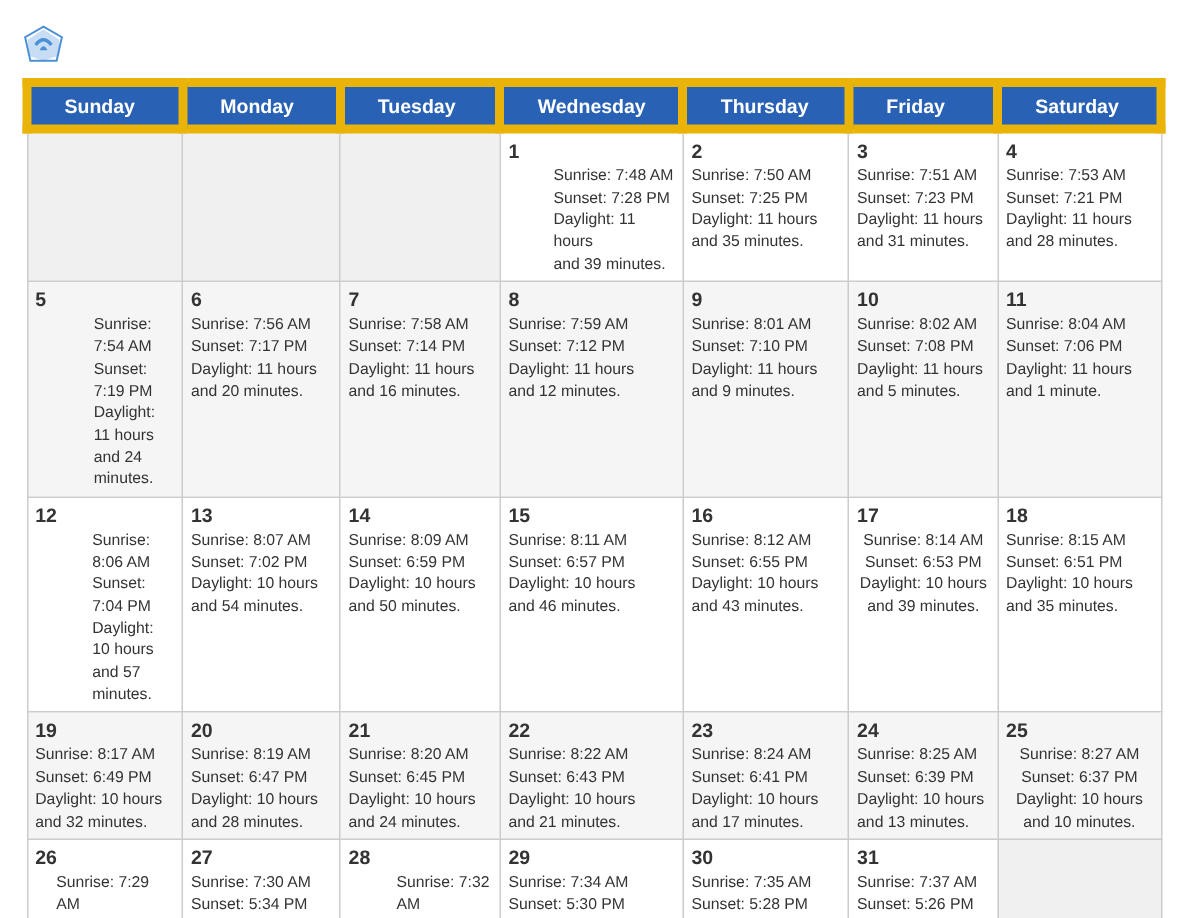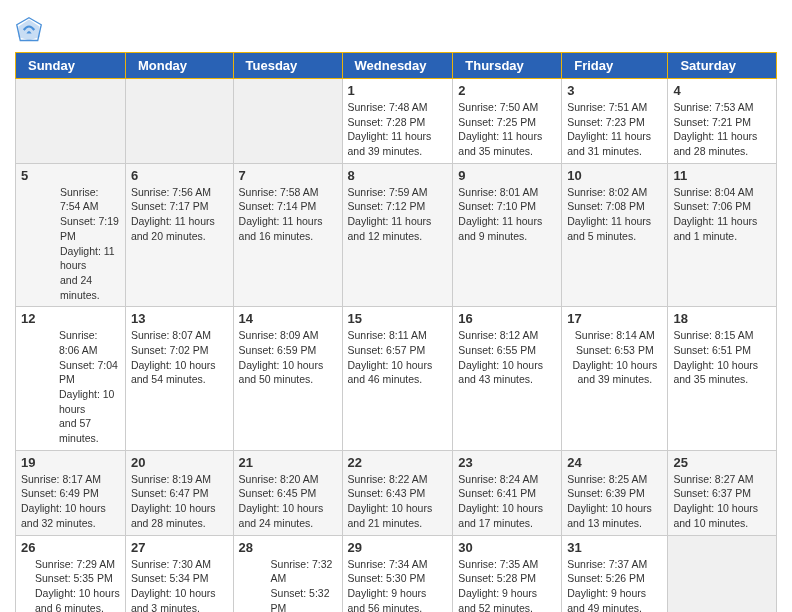--- a/index.html
+++ b/index.html
@@ -59,23 +59,23 @@
     }
     .calendar {
       width: 100%;
       border-collapse: collapse;
       border: 1px solid #ccc;
     }
     .calendar th {
       background-color: #2962b5;
       color: #fff;
       text-align: left;
-      padding: 5px 12px;
+      padding: 5px 22px;
       font-size: 13px;
-      border: 1px solid #eab308;
+      border: 6px solid #eab308;
     }
     .calendar td {
       vertical-align: top;
       padding: 4px 5px;
       border: 1px solid #ccc;
       width: 113px;
       min-height: 85px;
       font-size: 11px;
       color: #333;
       background: #fff;
@@ -136,21 +136,21 @@
           <th>Saturday</th>
         </tr>
     </thead>
     <tbody id="calendar-body">
     <tr>
           <td class="empty-cell"></td>
           <td class="empty-cell"></td>
           <td class="empty-cell"></td>
           <td>
             <span class="day-num">1</span>
-            <div class="day-info" style="white-space: pre-line;">Sunrise: 7:48 AM
+            <div class="day-info" style="white-space: pre-line; margin-left: 30px;">Sunrise: 7:48 AM
 Sunset: 7:28 PM
 Daylight: 11 hours
 and 39 minutes.</div>
           </td>
           <td>
             <span class="day-num">2</span>
             <div class="day-info" style="white-space: pre-line;">Sunrise: 7:50 AM
 Sunset: 7:25 PM
 Daylight: 11 hours
 and 35 minutes.</div>
@@ -310,21 +310,21 @@
           </td>
           <td>
             <span class="day-num">24</span>
             <div class="day-info" style="white-space: pre-line;">Sunrise: 8:25 AM
 Sunset: 6:39 PM
 Daylight: 10 hours
 and 13 minutes.</div>
           </td>
           <td>
             <span class="day-num">25</span>
-            <div class="day-info" style="white-space: pre-line;">Sunrise: 8:27 AM
+            <div class="day-info" style="white-space: pre-line; text-align: center;">Sunrise: 8:27 AM
 Sunset: 6:37 PM
 Daylight: 10 hours
 and 10 minutes.</div>
           </td>
         </tr>
         <tr>
           <td>
             <span class="day-num">26</span>
             <div class="day-info" style="white-space: pre-line; margin-left: 14px;">Sunrise: 7:29 AM
 Sunset: 5:35 PM

